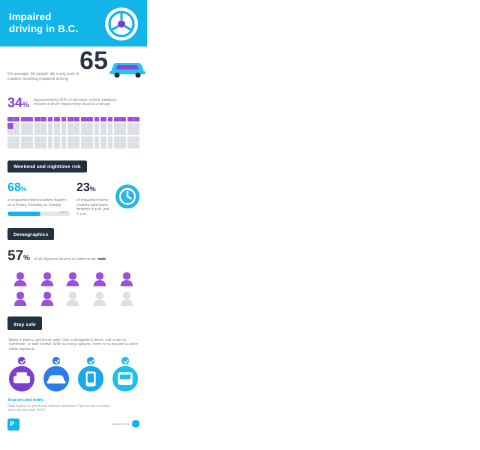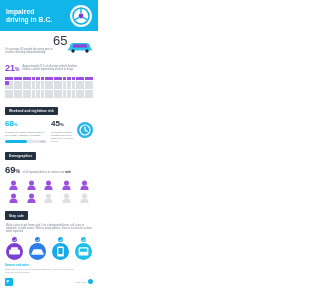--- a/index.html
+++ b/index.html
@@ -24,21 +24,21 @@
   .wheel{
     width:22px;height:22px;border-radius:50%;
     background:#ffffff;position:relative;flex:0 0 auto;
   }
   .wheel svg{position:absolute;left:2px;top:2px;}
 
   
   .sec{padding:4px 5px 0 5px;box-sizing:border-box;}
   .row{display:flex;align-items:flex-start;justify-content:space-between;}
   .big-num{
-    font-size:13px;font-weight:normal;color:#2c3542;line-height:11px;padding-left:48px;
+    font-size:17px;font-weight:bold;color:#2c3542;line-height:11px;padding-left:48px;
   }
   .micro{
     font-size:2.7px;line-height:3.4px;color:#7b8491;
     max-width:48px;margin-top:1.5px;
   }
   .car{flex:0 0 auto;margin-top:4px;}
 
   
   .pct-row{display:flex;align-items:flex-start;margin-top:3px;}
   .pct21{font-size:9px;font-weight:bold;color:#8b44d4;line-height:9px;}
@@ -141,21 +141,21 @@
           <circle cx="6" cy="11" r="1.7" fill="#1b2733"></circle>
           <circle cx="20" cy="11" r="1.7" fill="#1b2733"></circle>
         </svg>
       </div>
     </div>
   </div>
 
   <div class="sec">
     <div class="pct-row">
       <div class="pct21">
-        <span>21</span><span class="s">%</span>
+        <span>34</span><span class="s">%</span>
       </div>
       <div class="pct-txt">Approximately 21% of all motor vehicle fatalities involve a driver impaired by alcohol or drugs</div>
     </div>
     <div class="dotgrid" id="dotgrid">
         <div class="dot on"></div>
         <div class="dot on"></div>
         <div class="dot on"></div>
         <div class="dot on"></div>
         <div class="dot on"></div>
         <div class="dot on"></div>
@@ -267,40 +267,40 @@
       </div>
       <div class="sub">of impaired-related crashes happen on a Friday, Saturday or Sunday</div>
       <div class="track">
         <div class="fill" id="wkfill" style="width: 53%;"></div>
         <div class="track-lbl">53%</div>
       </div>
     </div>
     <div class="col right">
       <div>
         <div class="pct36">
-          <span>45</span><span class="s">%</span>
+          <span>23</span><span class="s">%</span>
         </div>
         <div class="sub">of impaired-related crashes take place between 9 p.m. and 3 a.m.</div>
       </div>
       <div class="clockbadge">
         <svg width="16" height="16" viewBox="0 0 16 16">
           <circle cx="8" cy="8" r="5" fill="none" stroke="#ffffff" stroke-width="1.2"></circle>
           <path d="M8 5 L8 8 L10.2 9.4" stroke="#ffffff" stroke-width="1.2" fill="none" stroke-linecap="round"></path>
         </svg>
       </div>
     </div>
   </div>
 
   <div class="barwrap">
     <div class="bar">Demographics</div>
   </div>
 
   <div class="demo-line">
     <div class="pct69">
-      <span>69</span><span class="s">%</span>
+      <span>57</span><span class="s">%</span>
     </div>
     <div class="demo-txt">
       <span>of all impaired drivers in crashes are</span>
       <b>male</b>
     </div>
   </div>
 
   <div class="people" id="people">
       <div class="person">
         <svg width="9" height="10" viewBox="0 0 9 10">

